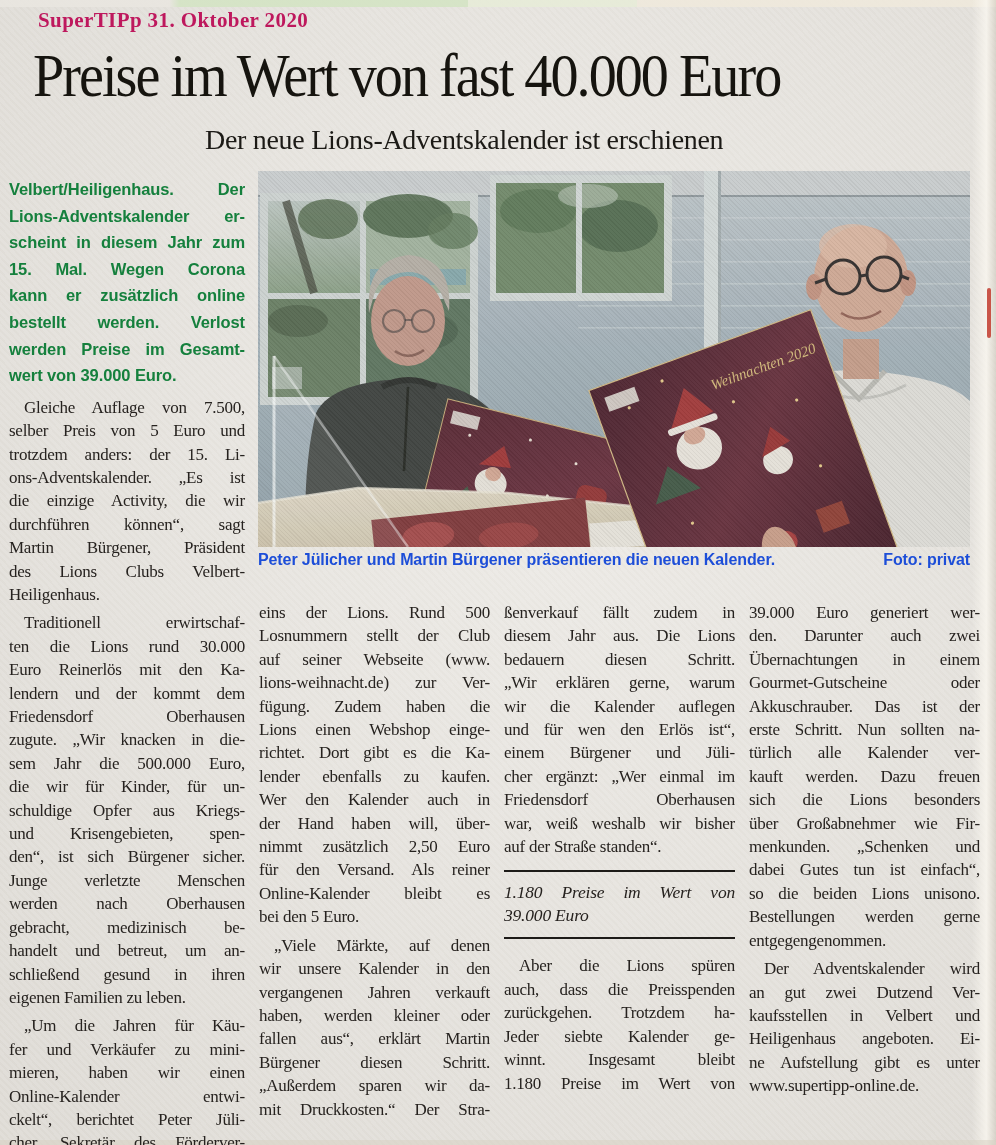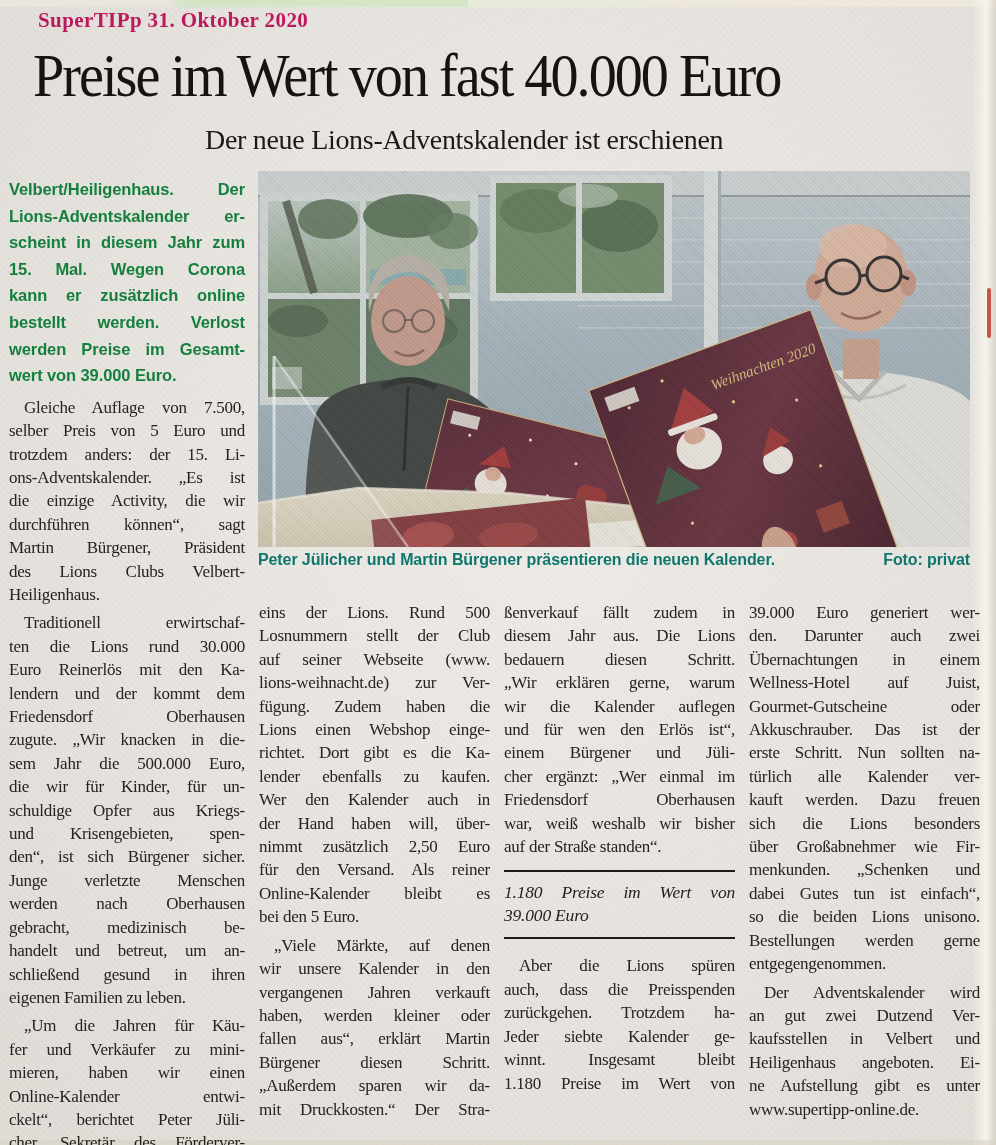--- a/index.html
+++ b/index.html
@@ -28,21 +28,21 @@
     font-size:57px;line-height:1.05;letter-spacing:-2px;color:#16140f;white-space:nowrap;
     transform:scale(.985,1.06);transform-origin:left top;}
   .subheadline{left:205px;top:124px;font-family:"Liberation Serif",serif;
     font-size:28px;letter-spacing:-.3px;color:#1c1a16;white-space:nowrap;}
 
   .photo-wrap{left:258px;top:171px;width:712px;height:376px;overflow:hidden;background:#9aabb3;}
   .photo-wrap svg{display:block;filter:saturate(.82) contrast(.93) brightness(1.02);}
   .halftone{position:absolute;left:0;top:0;width:100%;height:100%;pointer-events:none;
     background:repeating-linear-gradient(45deg, rgba(40,35,30,0.05) 0 1px, rgba(255,255,255,0.03) 1px 3px);}
   .caption{left:258px;top:551px;width:712px;display:flex;justify-content:space-between;
-    font-family:"Liberation Sans",sans-serif;font-weight:700;font-size:16px;color:#0f766e;
+    font-family:"Liberation Sans",sans-serif;font-weight:700;font-size:16px;color:#1d4ed8;
     letter-spacing:-.1px;}
 
   .col{position:absolute;width:231px;}
   .col1{left:9px;top:176px;width:236px;}
   .col2{left:259px;top:601px;}
   .col3{left:504px;top:601px;}
   .col4{left:749px;top:601px;}
 
   .block+.block{margin-top:5px;}
   .block.lead{font-family:"Liberation Sans",sans-serif;font-weight:700;font-size:16.5px;
@@ -348,21 +348,20 @@
       <div class="line">Jeder siebte Kalender ge-</div>
       <div class="line">winnt. Insgesamt bleibt</div>
       <div class="line">1.180 Preise im Wert von</div>
     </div>
   </div>
 <div class="col col4">
     <div class="block body">
       <div class="line">39.000 Euro generiert wer-</div>
       <div class="line">den. Darunter auch zwei</div>
       <div class="line">Übernachtungen in einem</div>
-      <div class="line">Wellness-Hotel auf Juist,</div>
       <div class="line">Gourmet-Gutscheine oder</div>
       <div class="line">Akkuschrauber. Das ist der</div>
       <div class="line">erste Schritt. Nun sollten na-</div>
       <div class="line">türlich alle Kalender ver-</div>
       <div class="line">kauft werden. Dazu freuen</div>
       <div class="line">sich die Lions besonders</div>
       <div class="line">über Großabnehmer wie Fir-</div>
       <div class="line">menkunden. „Schenken und</div>
       <div class="line">dabei Gutes tun ist einfach“,</div>
       <div class="line">so die beiden Lions unisono.</div>

